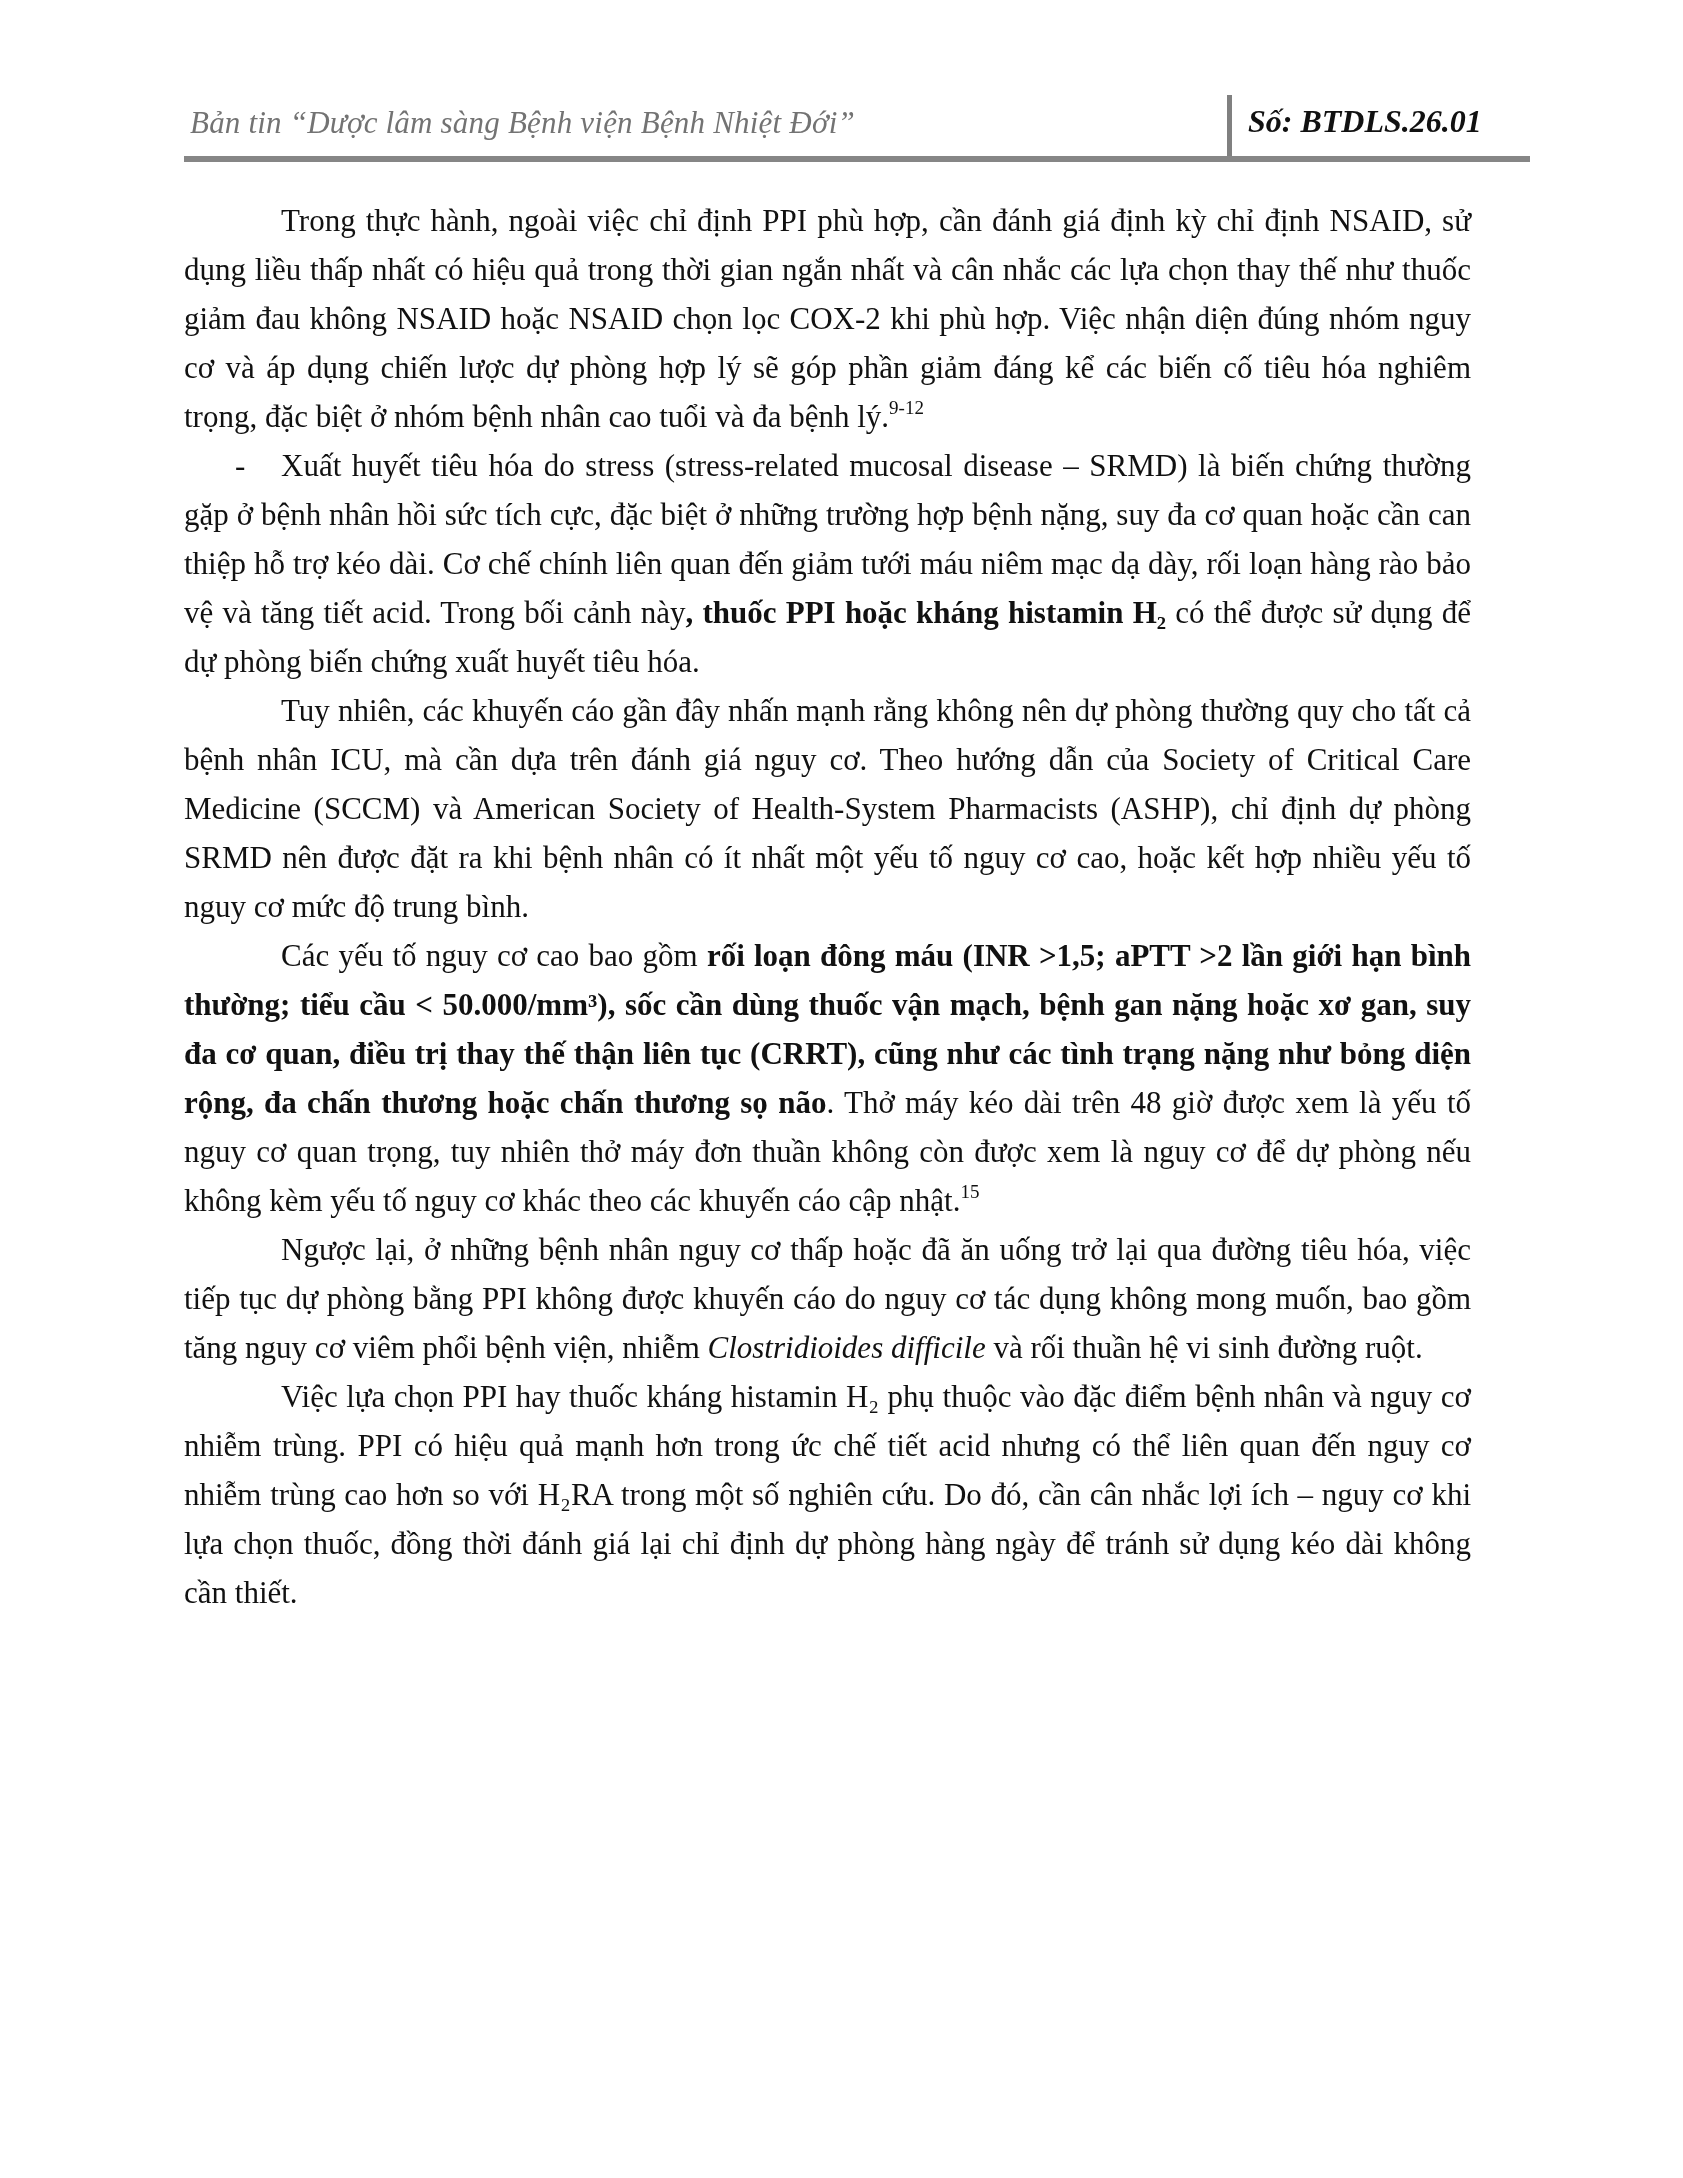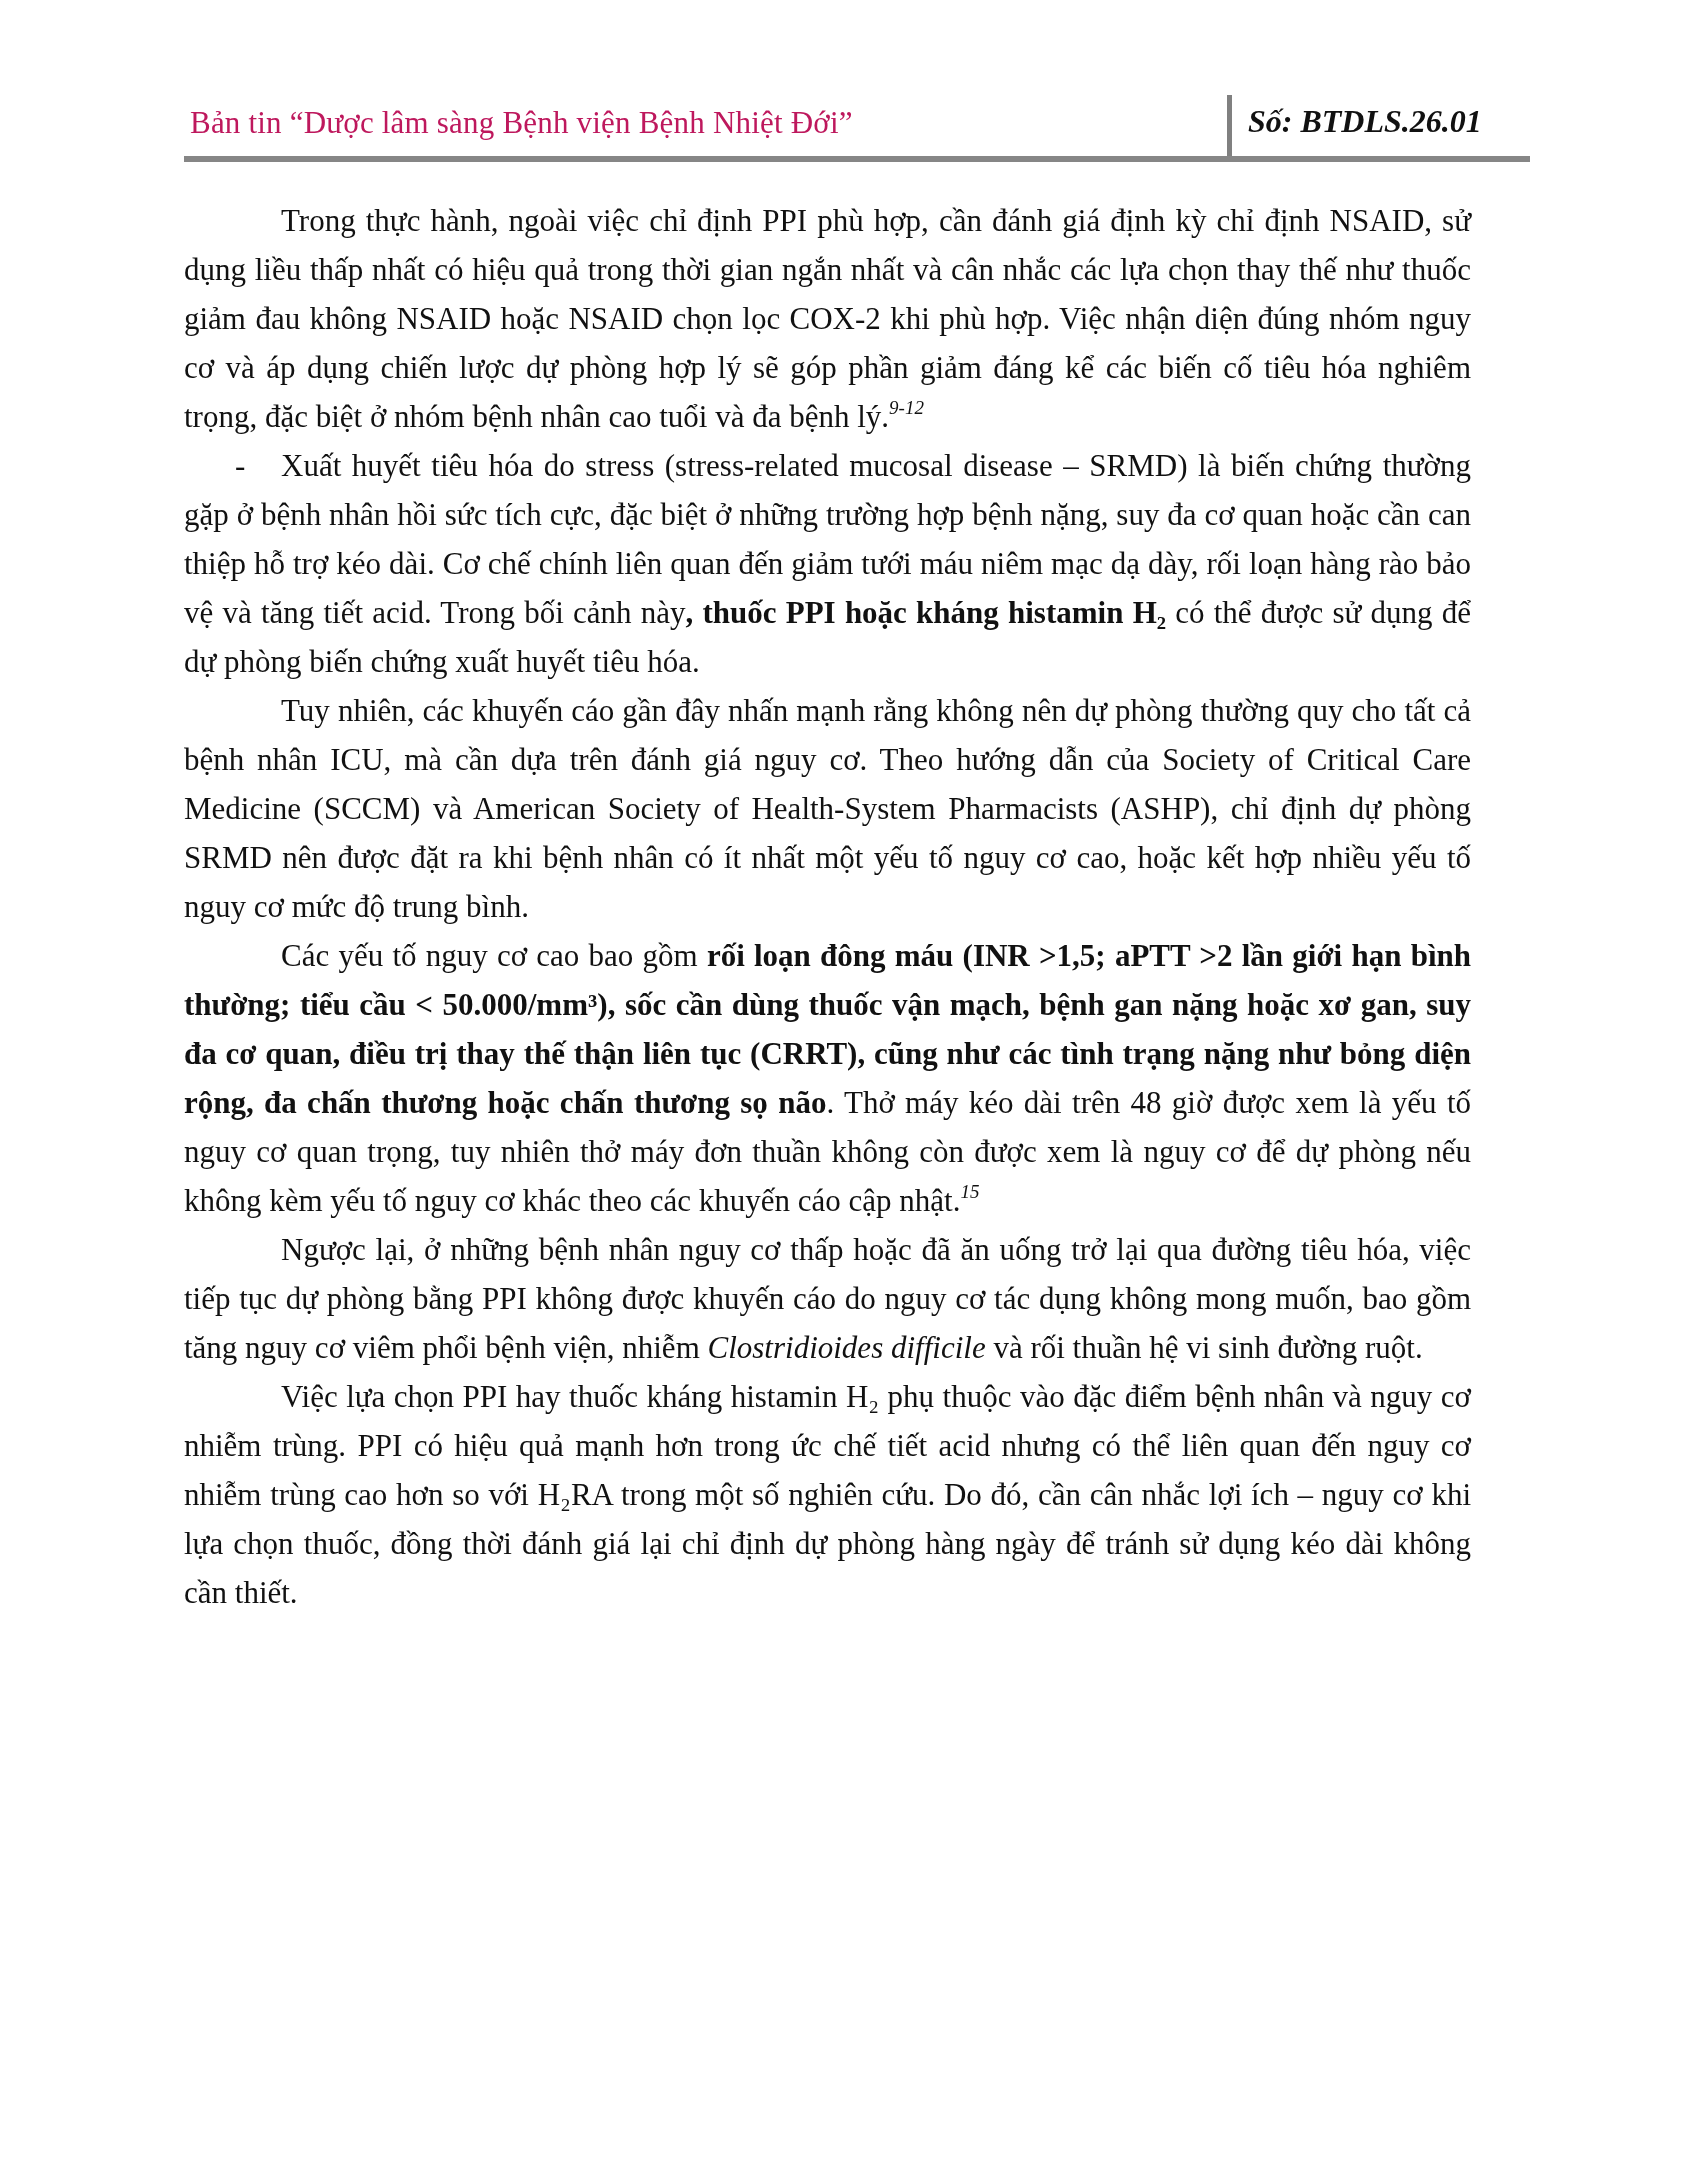--- a/index.html
+++ b/index.html
@@ -5,42 +5,42 @@
   html, body { margin: 0; padding: 0; background: #ffffff; }
   body {
     width: 1683px; height: 2178px; position: relative; overflow: hidden;
     font-family: "Liberation Serif", "DejaVu Serif", serif; color: #111111;
   }
   .header {
     position: absolute; left: 184px; top: 95px; width: 1346px; height: 65px;
   }
   .header-left {
     position: absolute; left: 6px; top: 10px;
-    font-size: 31px; letter-spacing: 0.2px; color: #be185d;
+    font-style: italic; font-size: 31px; letter-spacing: 0.2px; color: #737373;
   }
   .header-divider {
     position: absolute; left: 1043px; top: 0; width: 5px; height: 67px; background: #808080;
   }
   .header-right {
     position: absolute; left: 1064px; top: 8px;
     font-style: italic; font-weight: bold; font-size: 32px; color: #111; font-family: Liberation Serif, serif;
   }
   .header-rule {
     position: absolute; left: 0; top: 61px; width: 1346px; height: 6px; background: #868686;
   }
   .body {
     position: absolute; left: 184px; top: 196px; width: 1287px;
     font-size: 31px; line-height: 49px; text-align: justify;
   }
   .para { margin: 0; text-indent: 97px; }
   .bullet {
     position: relative; margin: 0; padding-left: 97px; font-weight: bold; font-style: italic;
   }
   .bullet .dash { position: absolute; left: 51px; font-weight: normal; font-style: normal; }
-  sup { font-size: 19px; line-height: 0; vertical-align: 13px; font-style: italic; }
+  sup { font-size: 19px; line-height: 0; vertical-align: 13px; }
   b { font-weight: bold; }
   i { font-style: italic; }
 </style>
 </head>
 <body>
 
 <div class="header">
   <div class="header-left">Bản tin “Dược lâm sàng Bệnh viện Bệnh Nhiệt Đới”</div>
   <div class="header-divider"></div>
   <div class="header-right">Số: BTDLS.26.01</div>

